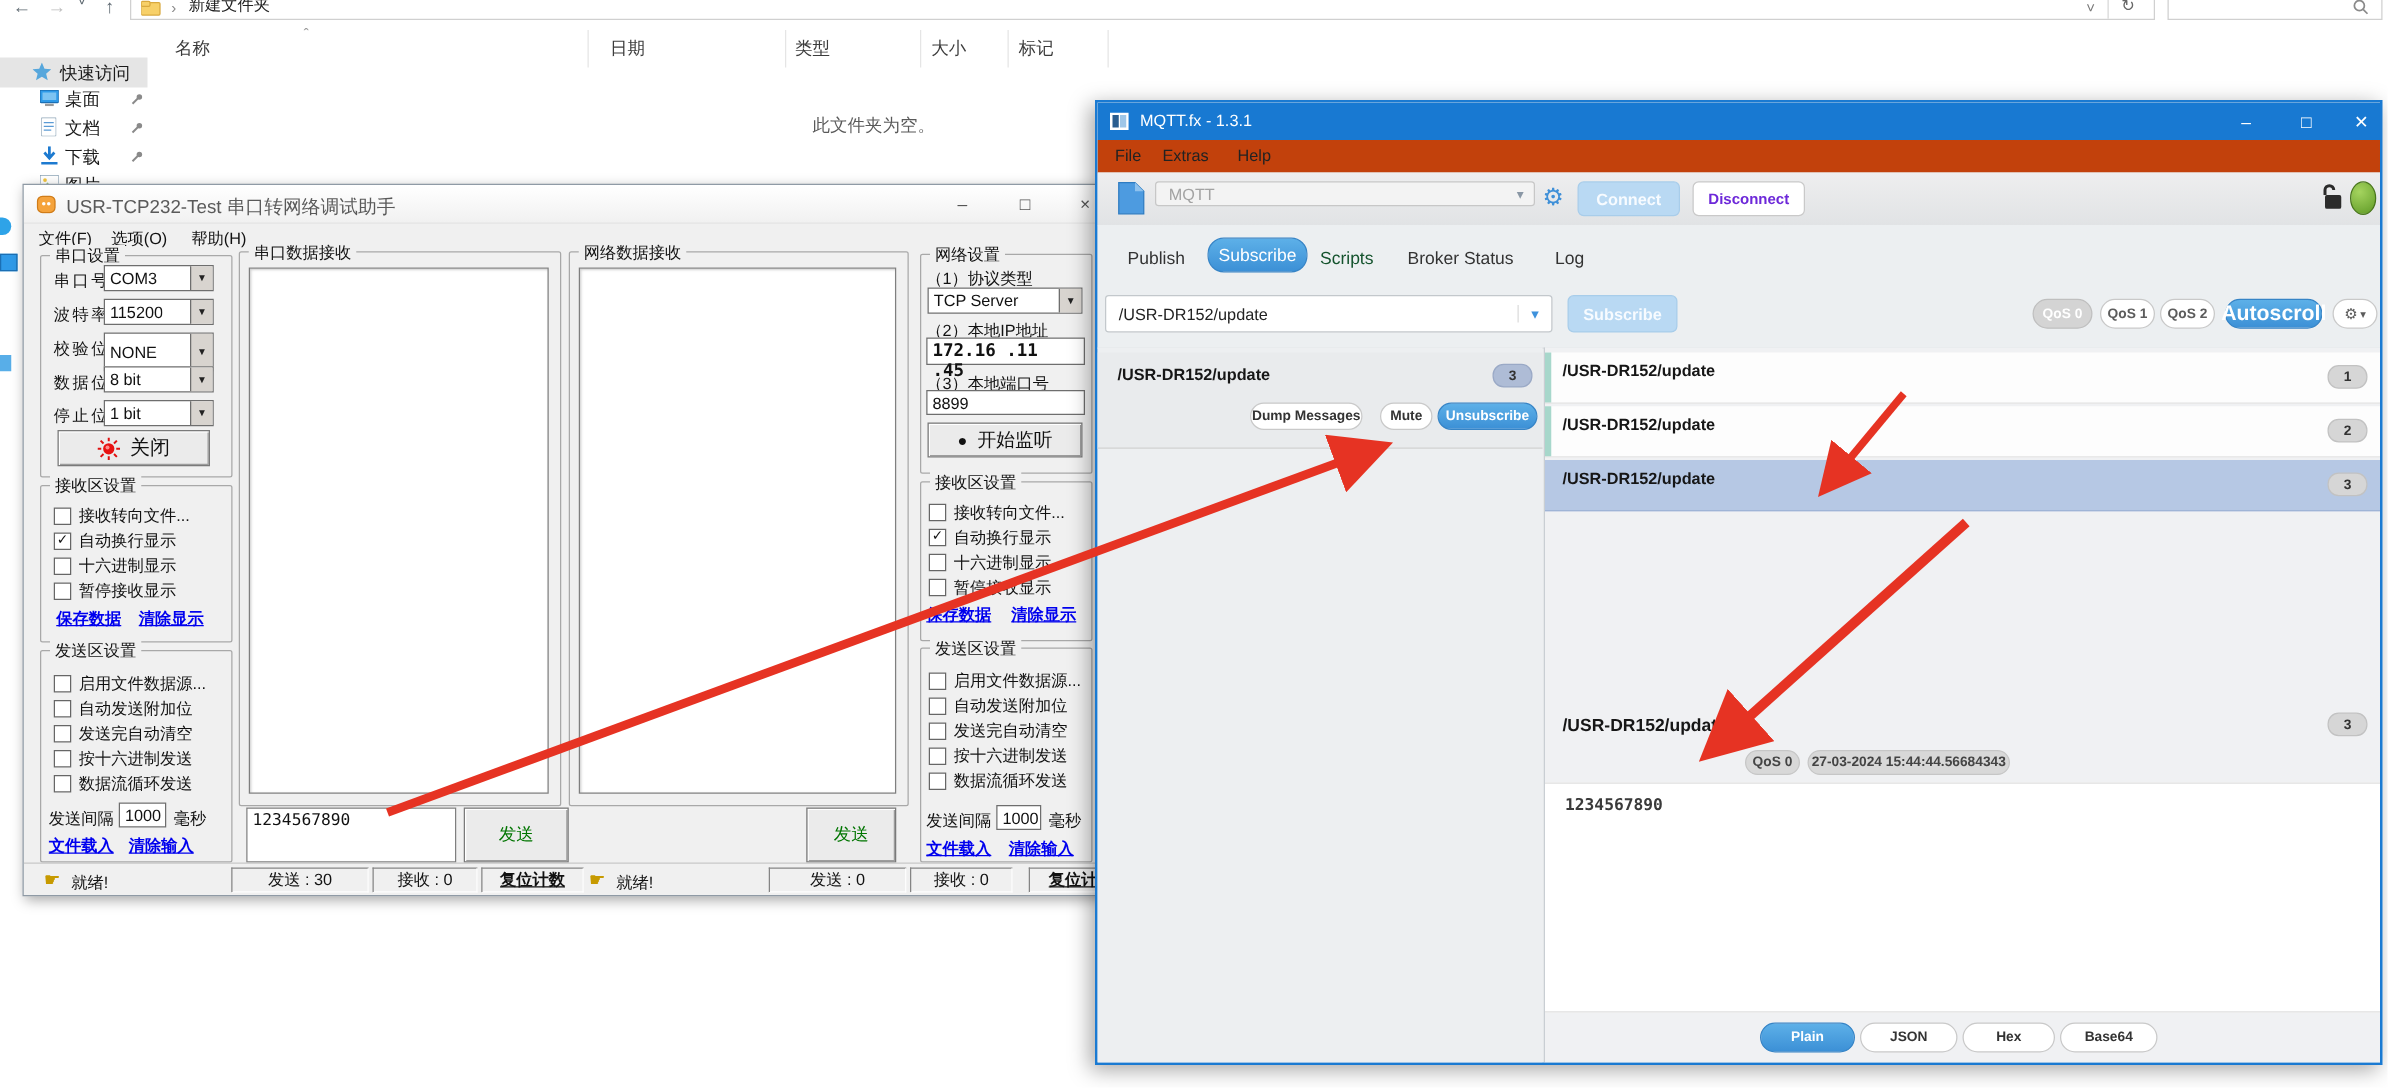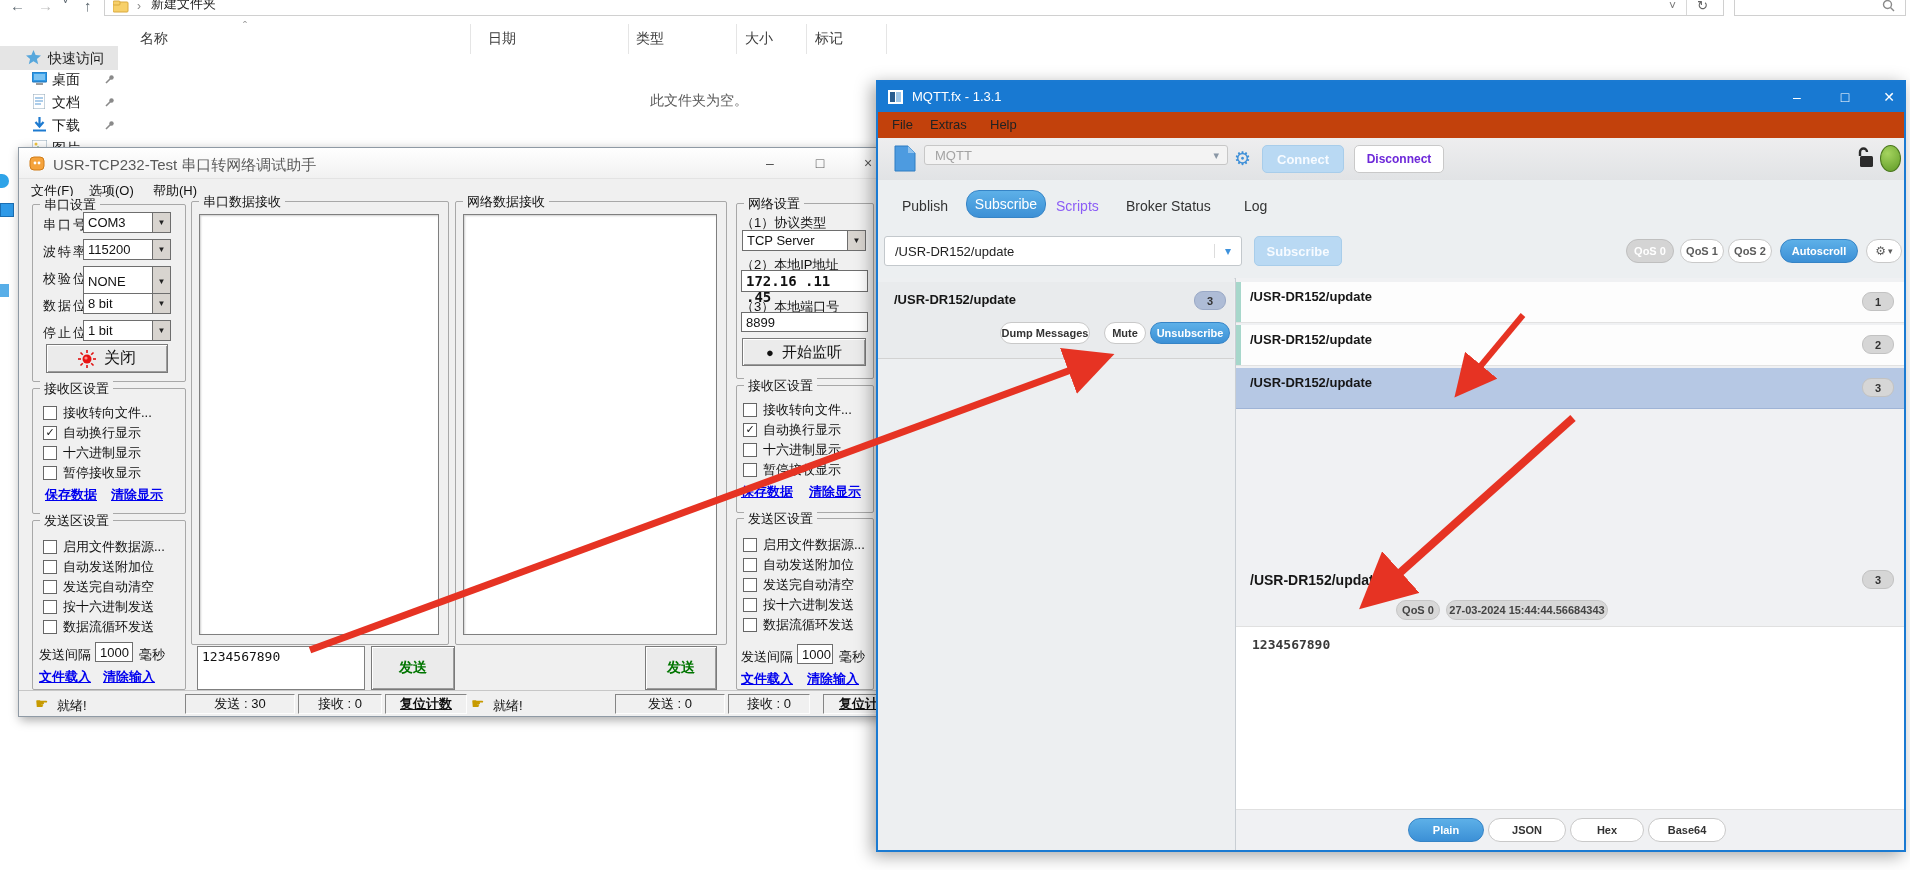--- a/index.html
+++ b/index.html
@@ -32,21 +32,21 @@
                display:flex;align-items:center;justify-content:center;font-size:8px;color:#222}
   .btn95{position:absolute;background:#ebebeb;border:1px solid #7a7a7a;box-shadow:inset 1px 1px 0 #fff,inset -1px -1px 0 #9c9c9c;
          display:flex;align-items:center;justify-content:center;font-size:14px;color:#111;box-sizing:border-box}
   .cb{position:absolute;display:flex;align-items:center;gap:6px}
   .cbox{width:12px;height:12px;background:#fff;border:1px solid #666;font-size:11px;line-height:11px;text-align:center;color:#111;font-weight:bold;flex:none}
   .cblab{font-size:13px;color:#111;white-space:nowrap}
   .lnk{position:absolute;color:#0000ee;text-decoration:underline;font-size:13px;font-weight:bold;white-space:nowrap}
   .txtarea{position:absolute;background:#fff;border:1px solid #7f7f7f;box-shadow:inset 1px 1px 2px #cfcfcf;box-sizing:border-box}
   .sendbox{position:absolute;background:#fff;border:1px solid #7f7f7f;box-sizing:border-box;
            font-family:"DejaVu Sans Mono","Liberation Mono",monospace;font-size:13px;color:#111;padding:2px 4px}
-  .sendbtn{font-weight:bold;color:#007500 !important;font-size:14px}
+  .sendbtn{font-weight:normal;color:#007500 !important;font-size:14px}
   .sunken{position:absolute;height:20px;border:1px solid;border-color:#858585 #fdfdfd #fdfdfd #858585;
           display:flex;align-items:center;justify-content:center;font-size:13px;color:#111;box-sizing:border-box}
   .ipline{position:absolute;background:#fff;border:1px solid #6e6e6e;box-sizing:border-box;font-size:13px;color:#111;padding:2px 4px}
 
   
   .mqtt-win{position:absolute;left:876px;top:80px;width:1030px;height:772px;box-sizing:border-box;
             border:2px solid #1a7ad2;background:#eceff1;box-shadow:-4px 4px 16px rgba(0,0,0,.35);z-index:20;overflow:hidden}
   .mq-title{position:absolute;left:0;top:0;right:0;height:30px;background:#1879d2}
   .mq-title-text{position:absolute;left:34px;top:7px;font-size:13px;color:#fff}
   .mq-ctrl{position:absolute;top:0;height:30px;width:34px;color:#fff;font-size:14px;text-align:center;line-height:30px}
@@ -433,42 +433,42 @@
       <path d="M5 9 V5 a3.5 3.5 0 0 1 7 0" fill="none" stroke="#2b2b2b" stroke-width="2.4" transform="translate(-3,0)"></path>
     </svg>
     <div class="abs" style="left:1002px;top:7px;width:19px;height:25px;border-radius:50%;background:radial-gradient(circle at 35% 30%,#a5d45f,#5f9a26);border:1px solid #49761c"></div>
   </div>
 
   <div class="mq-strip">
     <span class="t" style="left:24px;top:18px;font-size:14px;color:#333">Publish</span>
     <div class="pill pill-blue" style="left:88px;top:10px;width:80px;height:28px;font-size:14px;font-weight:normal">
         <span>Subscribe</span>
       </div>
-    <span class="t" style="left:178px;top:18px;font-size:14px;color:#8b5cf6">Scripts</span>
+    <span class="t" style="left:178px;top:18px;font-size:14px;color:#14532d">Scripts</span>
     <span class="t" style="left:248px;top:18px;font-size:14px;color:#333">Broker Status</span>
     <span class="t" style="left:366px;top:18px;font-size:14px;color:#333">Log</span>
 
     <div class="mq-combo" style="left:6px;top:56px;width:358px;height:30px;background:#fff;border-color:#c3c8cc">
       <span style="padding-left:10px;font-size:13px;color:#222">/USR-DR152/update</span>
       <span style="margin-left:auto;width:26px;text-align:center;border-left:1px solid #dcdcdc;color:#3e92dc;font-size:12px">▾</span>
     </div>
     <div class="pill pill-pale" style="left:376px;top:56px;width:88px;height:30px;border-radius:5px;font-size:13px">
         <span>Subscribe</span>
       </div>
 
     <div class="pill pill-gray" style="left:748px;top:59px;width:48px;height:24px;font-size:11px">
         <span>QoS 0</span>
       </div>
     <div class="pill pill-white" style="left:802px;top:59px;width:44px;height:24px;font-size:11px">
         <span>QoS 1</span>
       </div>
     <div class="pill pill-white" style="left:850px;top:59px;width:44px;height:24px;font-size:11px">
         <span>QoS 2</span>
       </div>
-    <div class="pill pill-blue" style="left:902px;top:59px;width:78px;height:24px;font-size:11px">
+    <div class="pill pill-blue" style="left:902px;top:59px;width:78px;height:24px;font-size:17px">
         <span>Autoscroll</span>
       </div>
     <div class="pill pill-white" style="left:988px;top:59px;width:36px;height:24px;font-size:12px;gap:2px">
       <span>⚙</span>
         <span style="font-size:9px">▾</span>
     </div>
   </div>
 
   <div class="mq-left">
     <div class="abs" style="left:0;top:4px;width:356px;height:76px;background:#e9ebed;border-bottom:1px solid #d2d2d2">

